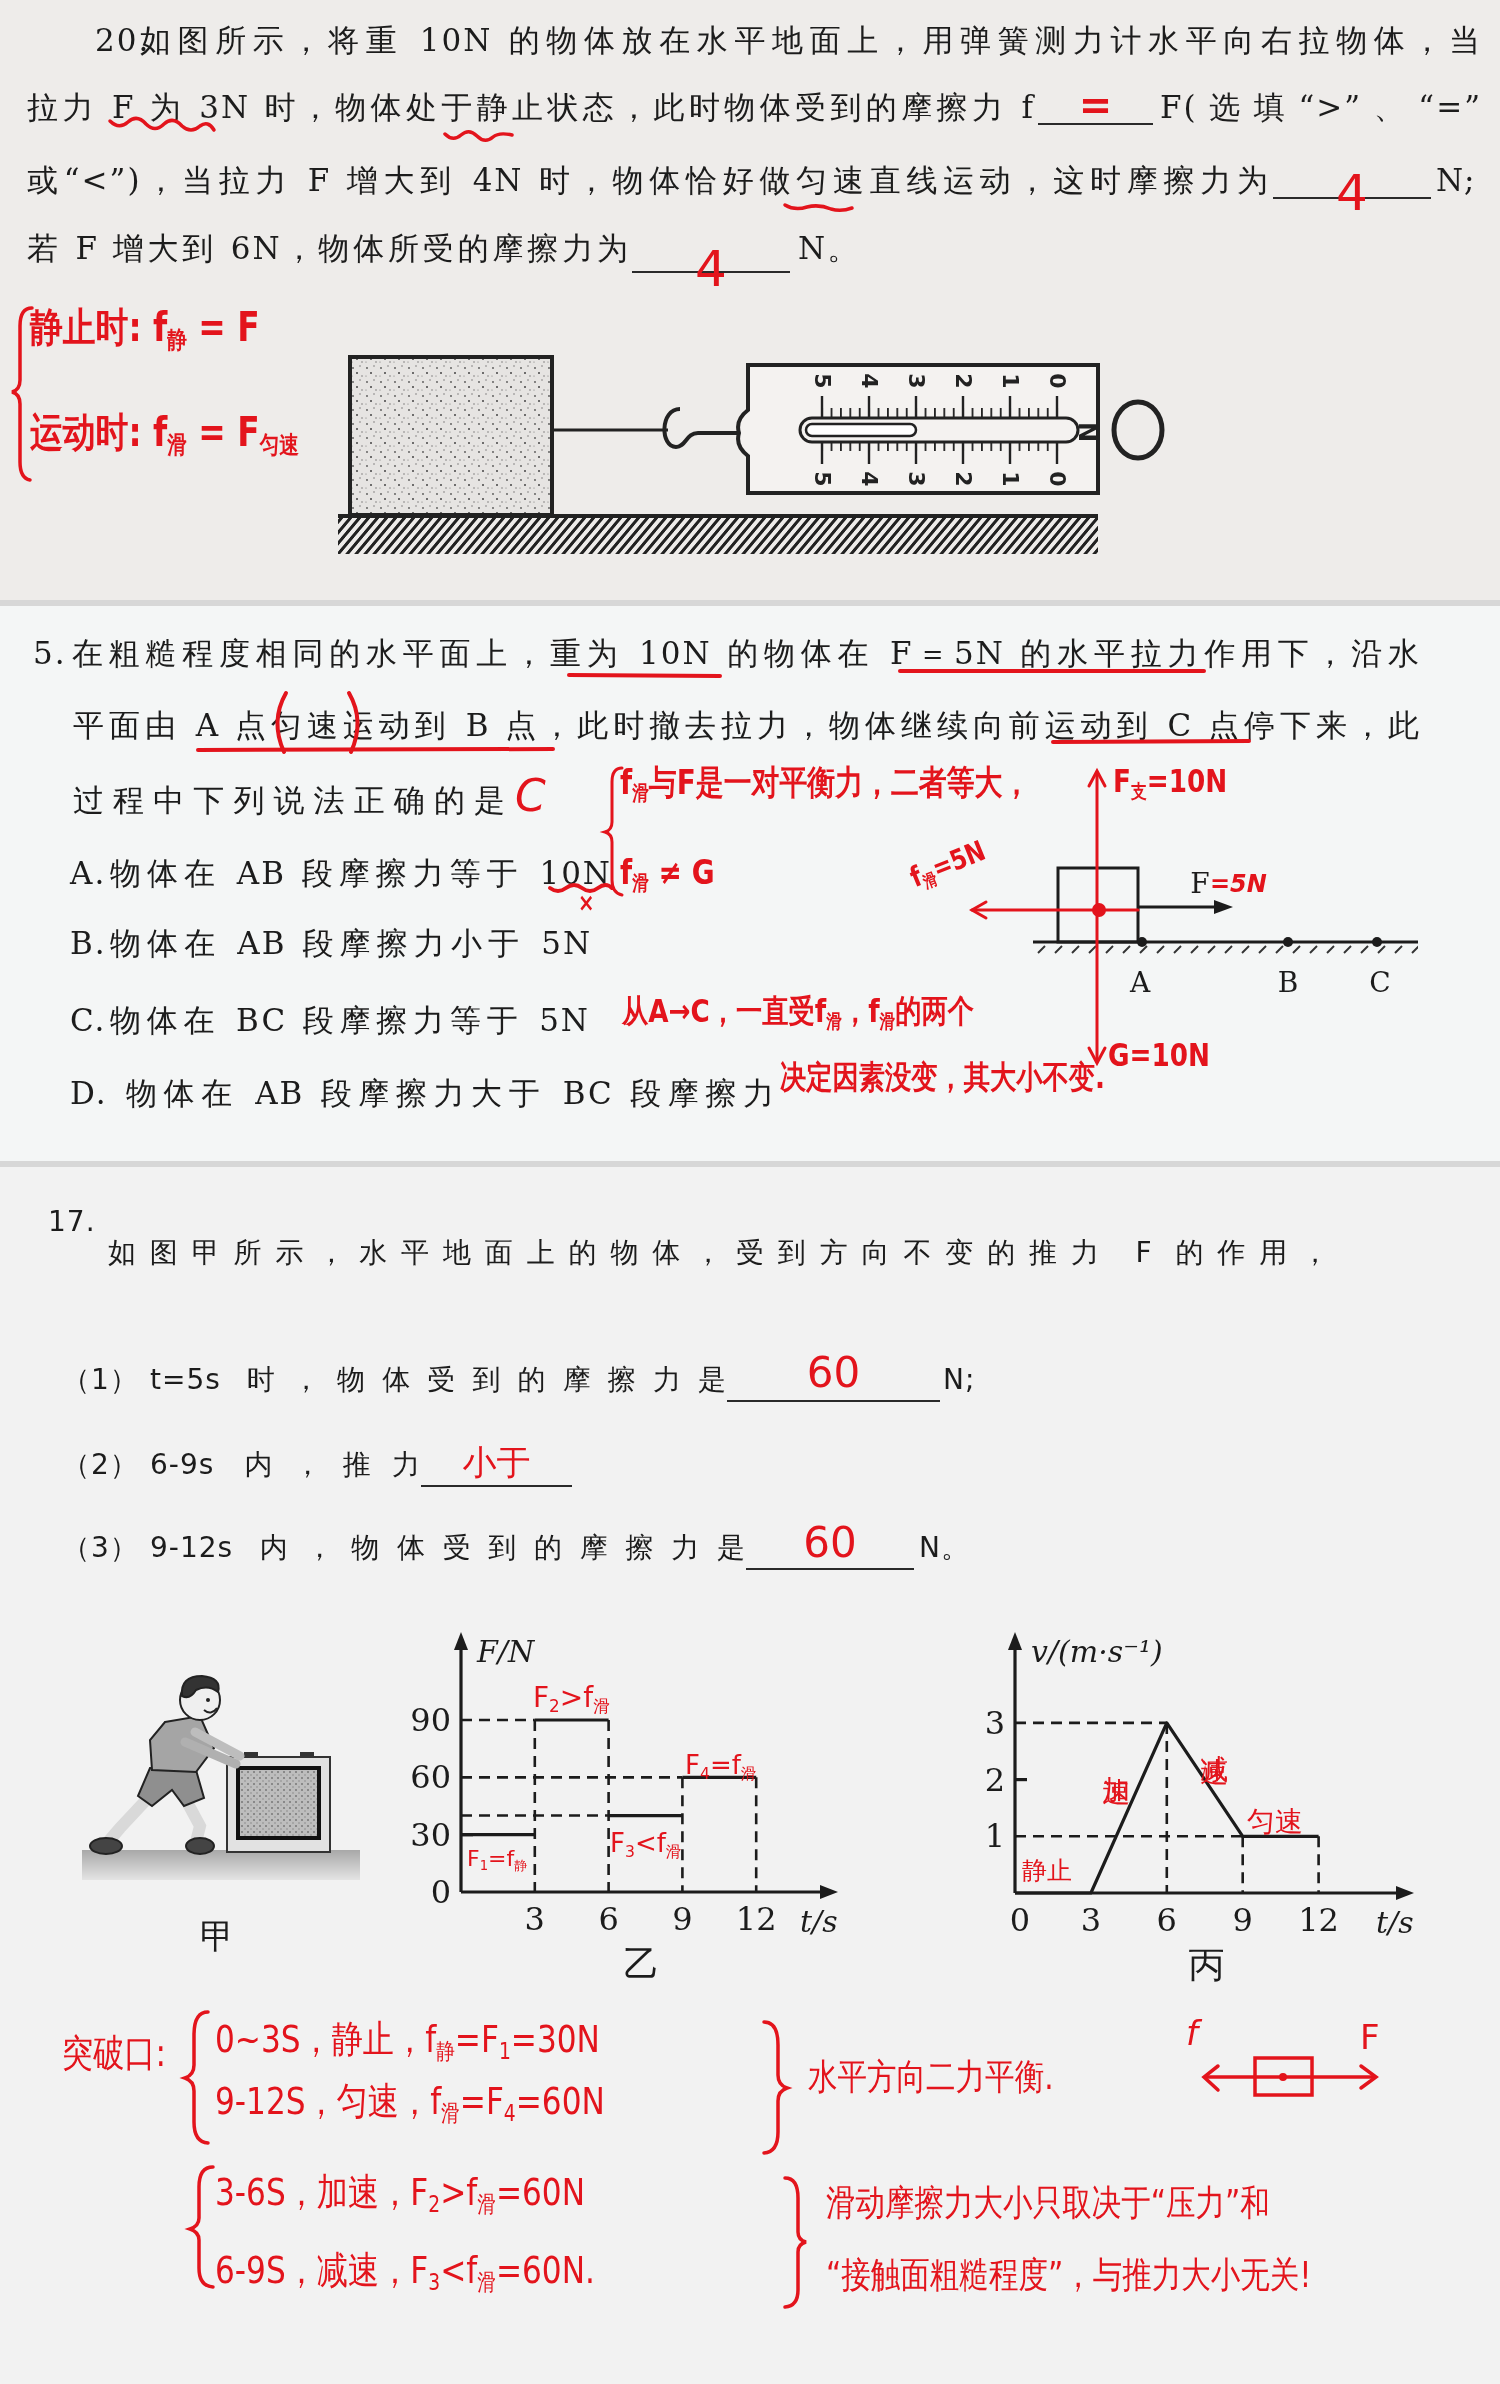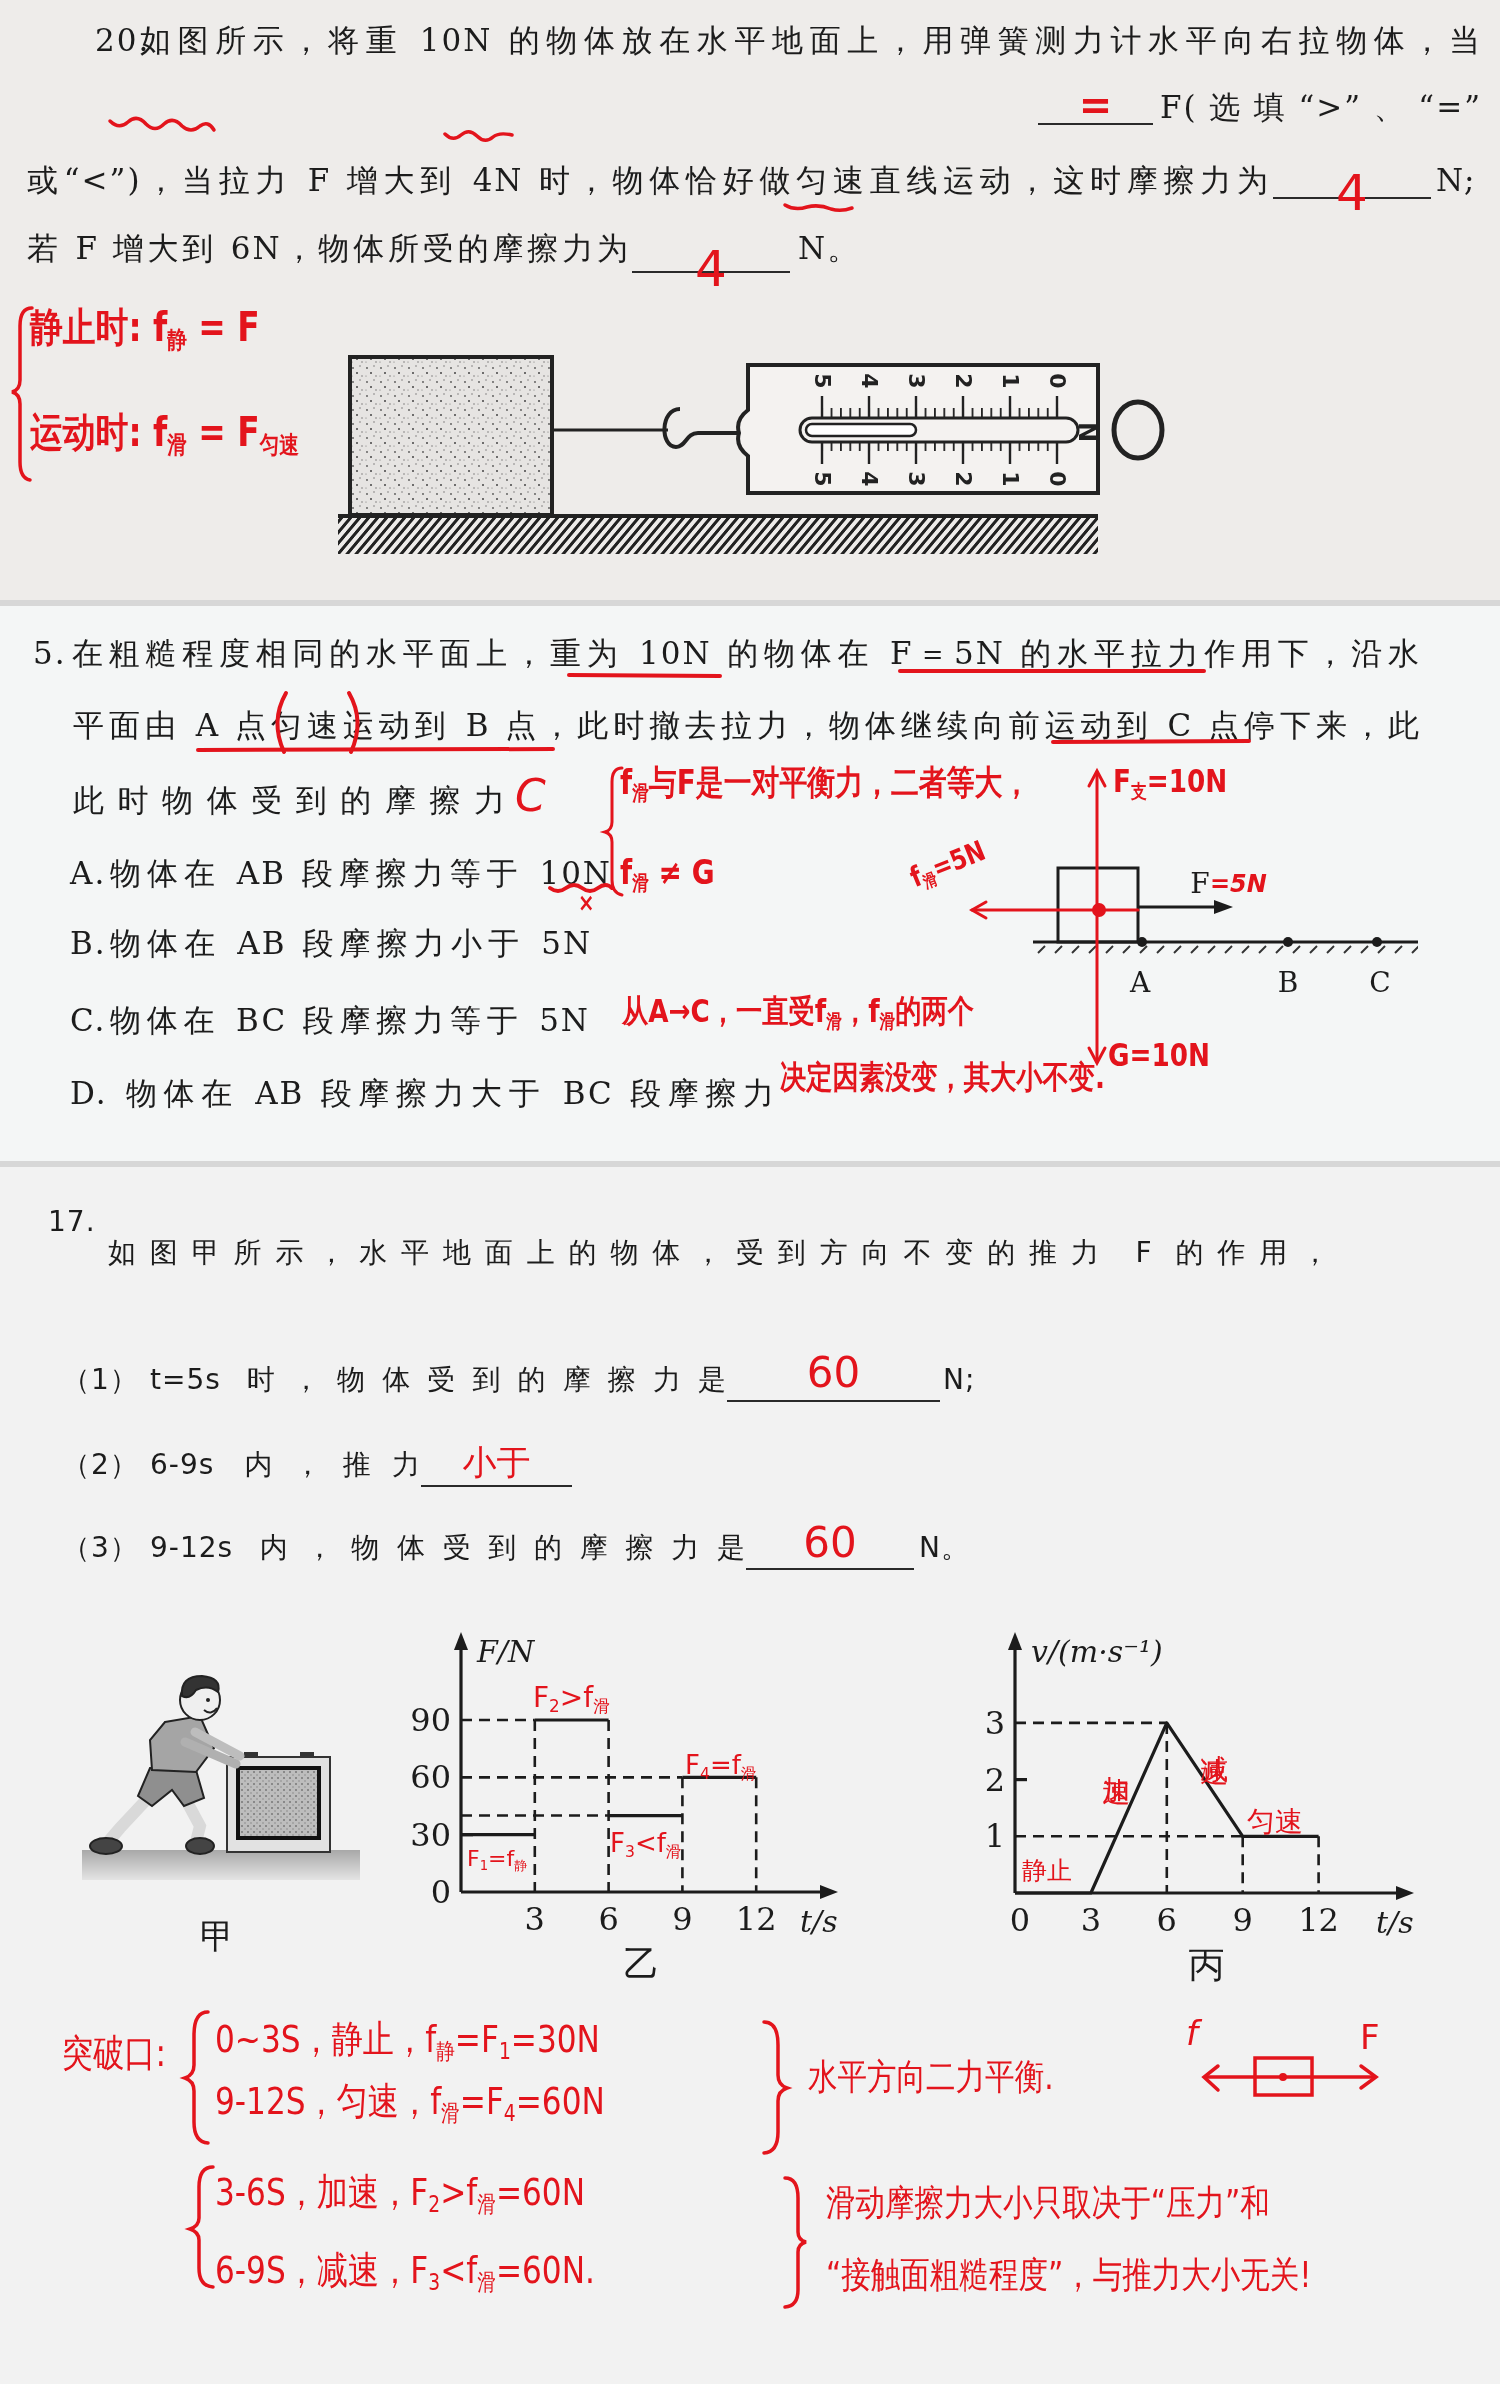--- a/index.html
+++ b/index.html
@@ -26,20 +26,21 @@
 </style>
 </head>
 <body>
 
 <div id="page">
 
   <section id="sec1" class="sec">
     <div class="t" style="left:95px;top:18px;width:44px;">20.</div>
     <div class="t j" style="left:140px;top:18px;width:1342px;">如图所示，将重 10N 的物体放在水平地面上，用弹簧测力计水平向右拉物体，当</div>
 
+    <div class="t j" style="left:27px;top:85px;width:1008px;">拉力 F 为 3N 时，物体处于静止状态，此时物体受到的摩擦力 f</div>
     <div class="blank" style="left:1038px;top:85px;width:115px;height:40px;">
       <span class="ans bold" style="top:0px;font-size:40px;">=</span>
     </div>
     <div class="t j" style="left:1160px;top:85px;width:322px;">F(选填“&gt;”、“=”</div>
 
     <div class="t j" style="left:27px;top:158px;width:1243px;">或“&lt;”)，当拉力 F 增大到 4N 时，物体恰好做匀速直线运动，这时摩擦力为</div>
     <div class="blank" style="left:1273px;top:158px;width:158px;height:41px;">
       <span class="ans" style="top:10px;font-size:50px;">4</span>
     </div>
     <div class="t" style="left:1436px;top:158px;width:46px;">N;</div>
@@ -116,21 +117,21 @@
       <ellipse cx="1138" cy="430" rx="24" ry="28" fill="none" stroke="#222" stroke-width="5"></ellipse>
     </svg>
   </section>
 
   <div id="sep1"></div>
 
   <section id="sec2" class="sec">
     <div class="t" style="left:33px;top:25px;width:38px;">5.</div>
     <div class="t j" style="left:72px;top:25px;width:1349px;">在粗糙程度相同的水平面上，重为 10N 的物体在 F＝5N 的水平拉力作用下，沿水</div>
     <div class="t j" style="left:73px;top:97px;width:1348px;">平面由 A 点匀速运动到 B 点，此时撤去拉力，物体继续向前运动到 C 点停下来，此</div>
-    <div class="t j" style="left:73px;top:172px;width:434px;">此时物体受到的摩擦力</div>
+    <div class="t j" style="left:73px;top:172px;width:434px;">过程中下列说法正确的是</div>
     <div class="red" style="left:515px;top:166px;font-size:44px;font-style:italic;">C</div>
 
     <div class="t" style="left:70px;top:245px;width:40px;">A.</div>
     <div class="t j" style="left:110px;top:245px;width:502px;">物体在 AB 段摩擦力等于 10N</div>
     <div class="t" style="left:70px;top:315px;width:40px;">B.</div>
     <div class="t j" style="left:110px;top:315px;width:482px;">物体在 AB 段摩擦力小于 5N</div>
     <div class="t" style="left:70px;top:392px;width:40px;">C.</div>
     <div class="t j" style="left:110px;top:392px;width:480px;">物体在 BC 段摩擦力等于 5N</div>
     <div class="t" style="left:70px;top:465px;width:40px;">D.</div>
     <div class="t j" style="left:110px;top:465px;width:650px;margin-left:16px;">物体在 AB 段摩擦力大于 BC 段摩擦力</div>

